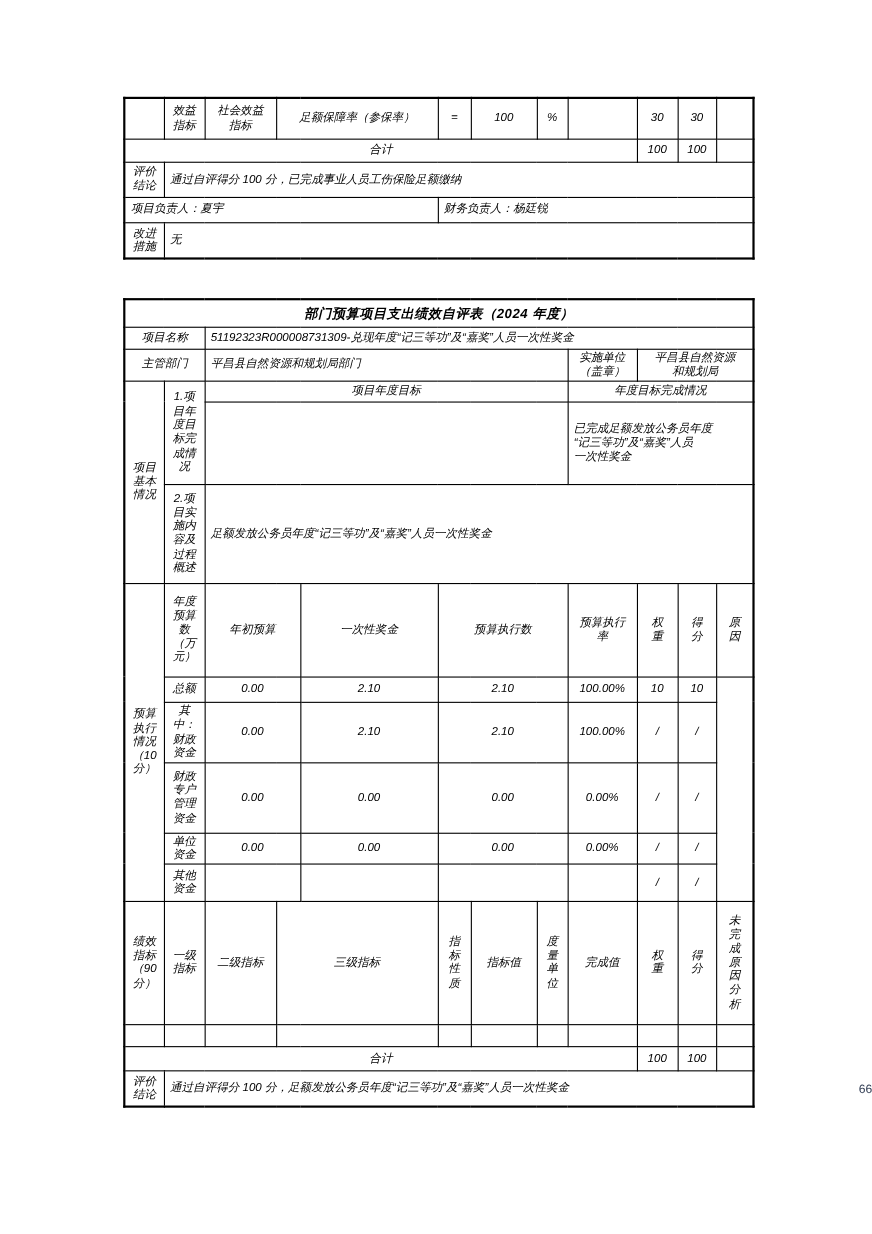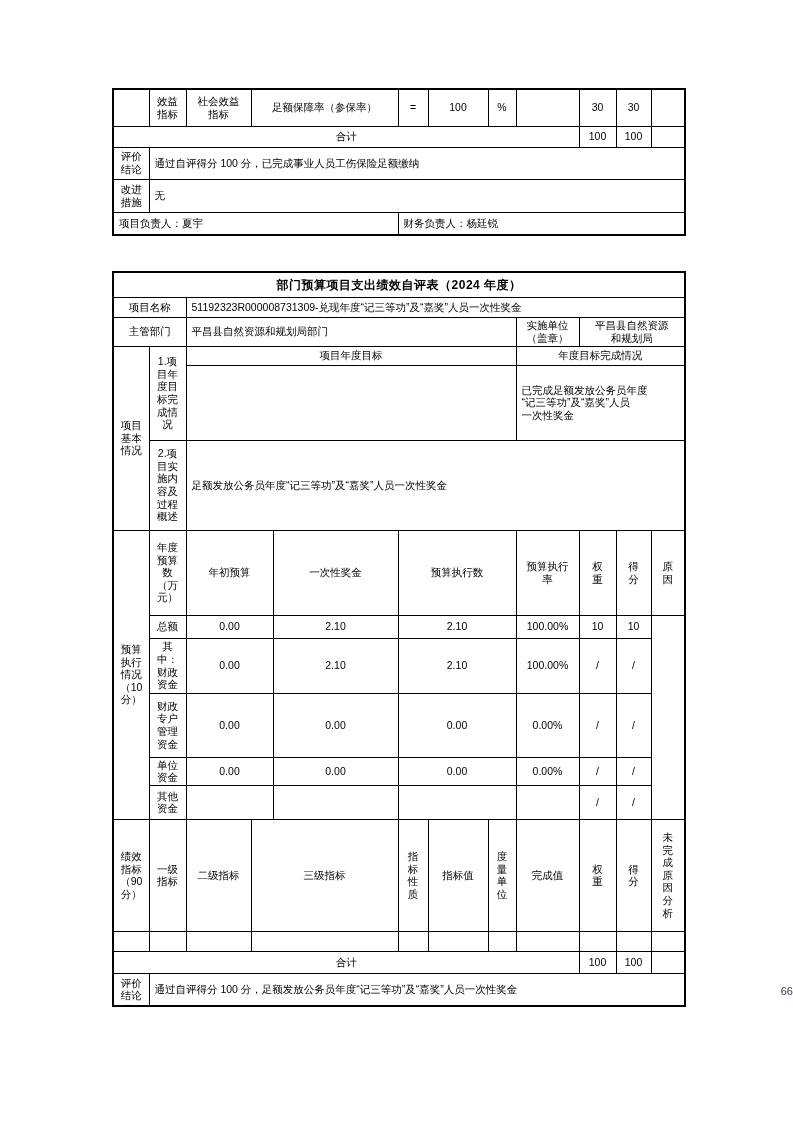--- a/index.html
+++ b/index.html
@@ -11,20 +11,21 @@
     color: #000;
     overflow: hidden;
   }
   table.doc {
     position: absolute;
     left: 112px;
     border-collapse: collapse;
     table-layout: fixed;
     width: 572px;
     border: 2px solid #000;
+    font-style: italic;
   }
   table.t1 { top: 88px; }
   table.t2 { top: 271px; }
   td {
     border: 1px solid #000;
     text-align: center;
     vertical-align: middle;
     padding: 1px 2px;
     font-size: 10.5px;
     line-height: 1.2;
@@ -90,28 +91,28 @@
       <td colspan="9">合计</td>
       <td>100</td>
       <td>100</td>
       <td></td>
     </tr>
     <tr style="height:32px">
       <td>评价
 结论</td>
       <td colspan="11" class="left">通过自评得分 100 分，已完成事业人员工伤保险足额缴纳</td>
     </tr>
+    <tr style="height:23px">
+      <td colspan="5" class="left">项目负责人：夏宇</td>
+      <td colspan="7" class="left">财务负责人：杨廷锐</td>
+    </tr>
     <tr style="height:33px">
       <td>改进
 措施</td>
       <td colspan="11" class="left">无</td>
-    </tr>
-    <tr style="height:23px">
-      <td colspan="5" class="left">项目负责人：夏宇</td>
-      <td colspan="7" class="left">财务负责人：杨廷锐</td>
     </tr>
   </tbody>
     </table>
 
   <table class="doc t2">
     <colgroup>
       <col style="width:36px">
         <col style="width:37px">
         <col style="width:65px">
         <col style="width:22px">

